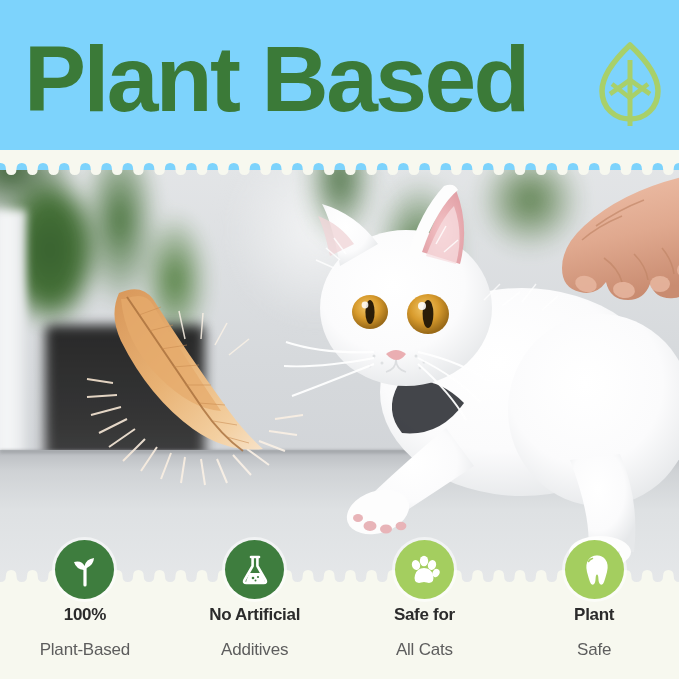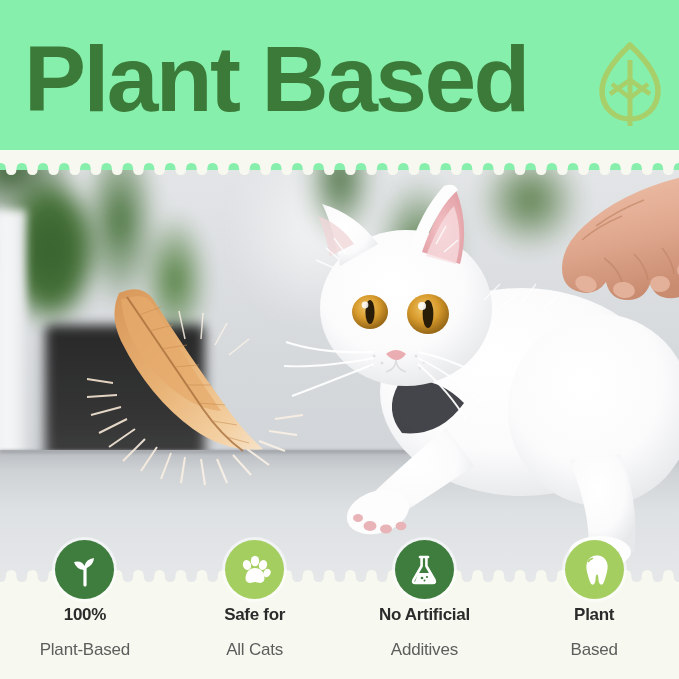--- a/index.html
+++ b/index.html
@@ -16,21 +16,21 @@
     height:679px;
     background:#f7f8ef;
     overflow:hidden;
   }
 
   
   #header {
     position:absolute;
     left:0; top:0;
     width:679px; height:170px;
-    background:#86efac;
+    background:#7dd3fc;
     z-index:6;
   }
   #headline {
     position:absolute;
     left:24px;
     top:27px;
     font-size:93px;
     line-height:104px;
     font-weight:bold;
     letter-spacing:-2.6px;
@@ -428,55 +428,55 @@
           <path d="M17 32 L17 16 q0 -2 1.4 -3" stroke="#fff" stroke-width="3.2" fill="none" stroke-linecap="round"></path>
           <path d="M16 17 q-8 -1 -10 -8 q8 -2 11 5 q1 2 -1 3 Z" fill="#fff"></path>
           <path d="M18.6 15 q7 -3 7.4 -10 q-8 1 -9.4 8 q-.4 2 2 2 Z" fill="#fff"></path>
         </svg>
       </div>
       <div class="f-l1">100%</div>
       <div class="f-l2">Plant-Based</div>
     </div>
 
     <div class="feature">
-      <div class="badge light">
-        <svg width="32" height="32" viewBox="0 0 32 32">
-          <ellipse cx="8" cy="11" rx="4.1" ry="5" transform="rotate(-18 8 11)" fill="#fff"></ellipse>
-          <ellipse cx="16" cy="7" rx="4.2" ry="5.2" fill="#fff"></ellipse>
-          <ellipse cx="24" cy="11" rx="4.1" ry="5" transform="rotate(18 24 11)" fill="#fff"></ellipse>
-          <ellipse cx="28" cy="19" rx="3.4" ry="4.2" transform="rotate(30 28 19)" fill="#fff"></ellipse>
-          <path d="M16 14 q7 0 9 7 q2 7 -4 8 q-5 -1 -5 -1 q0 0 -5 1 q-6 -1 -4 -8 q2 -7 9 -7 Z" fill="#fff"></path>
-        </svg>
-      </div>
-      <div class="f-l1">Safe for</div>
-      <div class="f-l2">All Cats</div>
-    </div>
-
-    <div class="feature">
       <div class="badge dark">
         <svg width="32" height="32" viewBox="0 0 32 32">
           <path d="M12 3 L20 3" stroke="#fff" stroke-width="2.6" stroke-linecap="round"></path>
           <path d="M13.6 4 L13.6 12 L5.5 26 q-1.4 3 1.8 3 L24.7 29 q3.2 0 1.8 -3 L18.4 12 L18.4 4" fill="none" stroke="#fff" stroke-width="2.6" stroke-linejoin="round"></path>
           <path d="M10.4 19 L21.6 19 L25.4 26 q1.2 2.4 -1 2.4 L8.6 28.4 q-2.2 0 -1 -2.4 Z" fill="#fff"></path>
           <circle cx="14" cy="24" r="1.3" fill="#3e7d3e"></circle>
           <circle cx="19" cy="23" r="1.1" fill="#3e7d3e"></circle>
           <circle cx="16.5" cy="26.5" r="1" fill="#3e7d3e"></circle>
         </svg>
       </div>
       <div class="f-l1">No Artificial</div>
       <div class="f-l2">Additives</div>
     </div>
 
     <div class="feature">
       <div class="badge light">
+        <svg width="32" height="32" viewBox="0 0 32 32">
+          <ellipse cx="8" cy="11" rx="4.1" ry="5" transform="rotate(-18 8 11)" fill="#fff"></ellipse>
+          <ellipse cx="16" cy="7" rx="4.2" ry="5.2" fill="#fff"></ellipse>
+          <ellipse cx="24" cy="11" rx="4.1" ry="5" transform="rotate(18 24 11)" fill="#fff"></ellipse>
+          <ellipse cx="28" cy="19" rx="3.4" ry="4.2" transform="rotate(30 28 19)" fill="#fff"></ellipse>
+          <path d="M16 14 q7 0 9 7 q2 7 -4 8 q-5 -1 -5 -1 q0 0 -5 1 q-6 -1 -4 -8 q2 -7 9 -7 Z" fill="#fff"></path>
+        </svg>
+      </div>
+      <div class="f-l1">Safe for</div>
+      <div class="f-l2">All Cats</div>
+    </div>
+
+    <div class="feature">
+      <div class="badge light">
         <svg width="30" height="32" viewBox="0 0 30 32">
           <path d="M15 2 q7 -2 11 3 q4 5 2 13 q-1.6 6 -3 10 q-1.2 3.4 -3.4 2.6
                    q-2 -.8 -2.2 -6 q-.2 -4 -1.4 -4 q-1.2 0 -1.4 4 q-.2 5.2 -2.2 6
                    q-2.2 .8 -3.4 -2.6 q-1.4 -4 -3 -10 q-2 -8 2 -13 q4 -5 11 -3 Z" fill="#fff"></path>
           <path d="M9.5 7.5 q1.5 -2.5 4 -3" stroke="#a4ce5f" stroke-width="1.5" fill="none" stroke-linecap="round"></path>
         </svg>
       </div>
       <div class="f-l1">Plant</div>
-      <div class="f-l2">Based</div>
+      <div class="f-l2">Safe</div>
     </div>
 
   </div>
 </div>
 
 </body></html>

